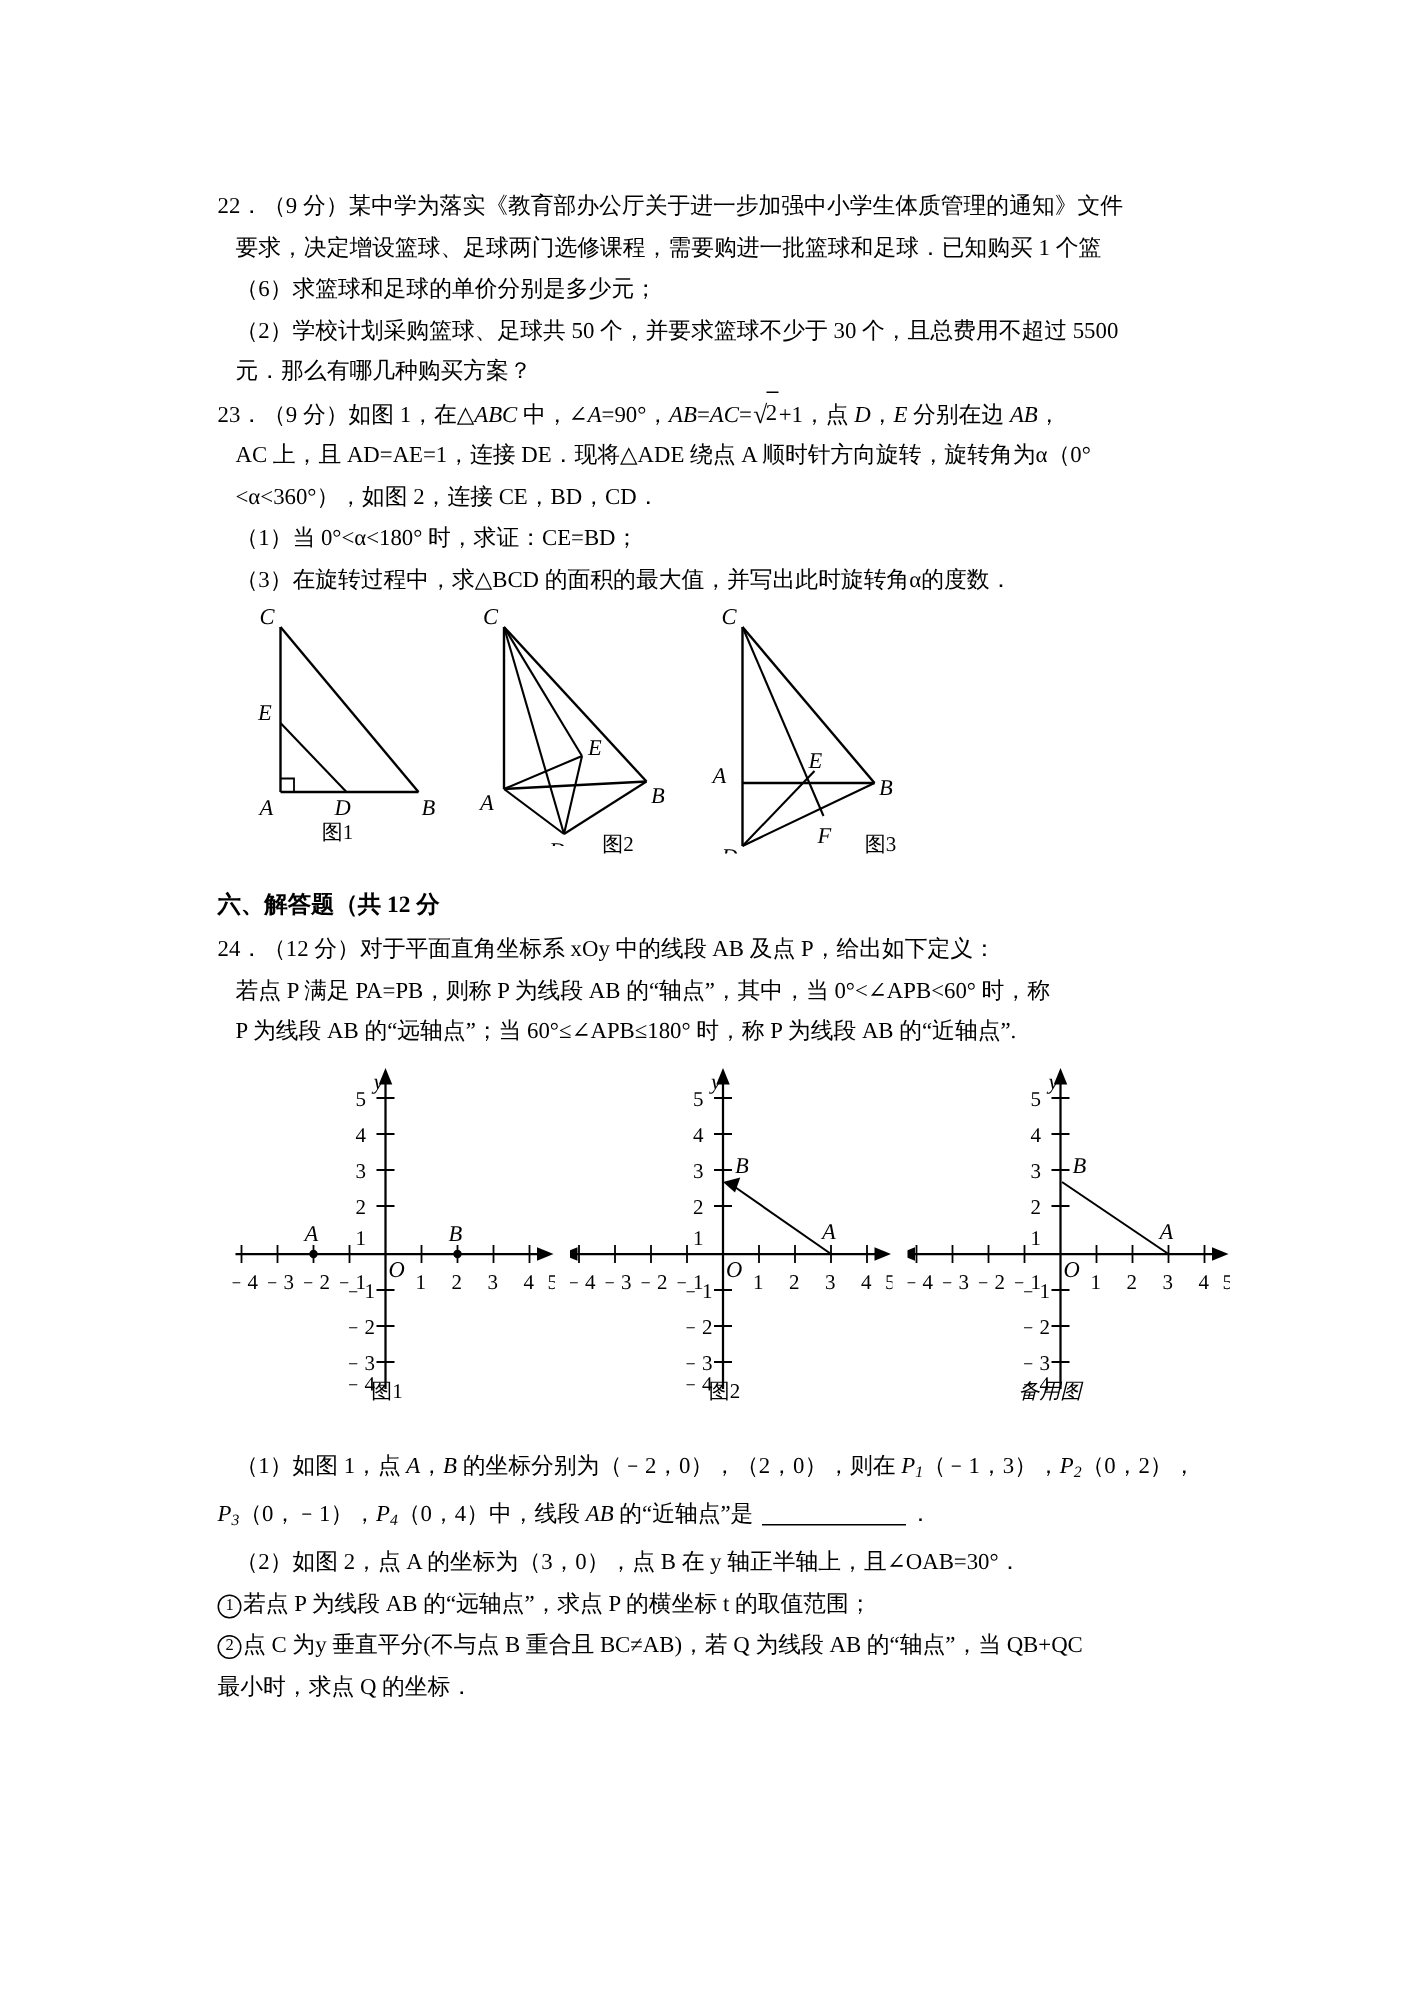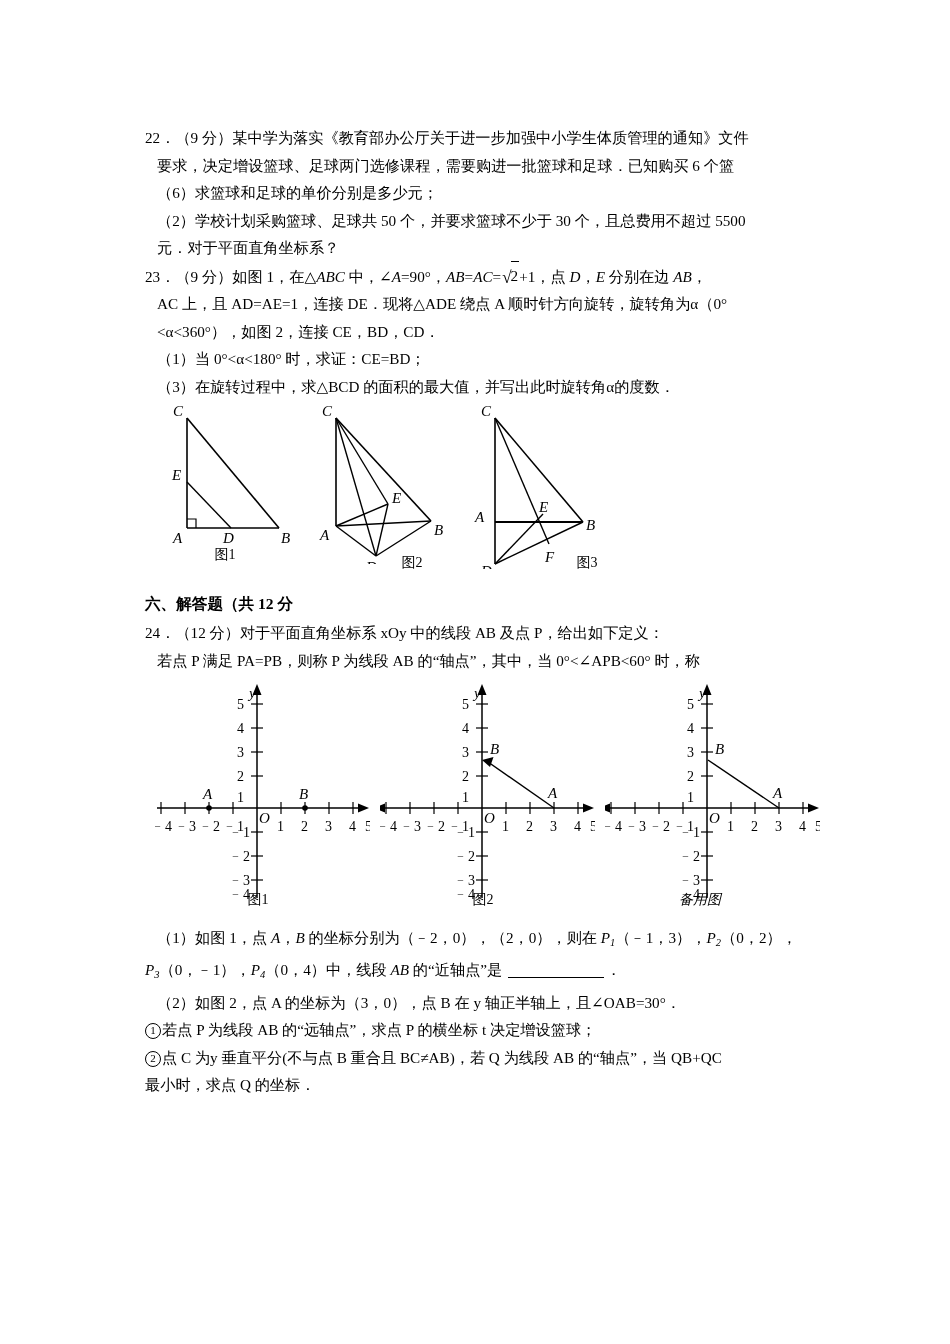--- a/index.html
+++ b/index.html
@@ -115,24 +115,24 @@
   }
 </style>
 </head>
 <body>
 
 <div class="page">
   <div class="content">
 
     <div class="q">
       <span class="ln">22．（9 分）某中学为落实《教育部办公厅关于进一步加强中小学生体质管理的通知》文件</span>
-      <span class="ln ind2">要求，决定增设篮球、足球两门选修课程，需要购进一批篮球和足球．已知购买 6 个篮</span>
+      <span class="ln ind2">要求，决定增设篮球、足球两门选修课程，需要购进一批篮球和足球．已知购买 1 个篮</span>
       <span class="ln ind2">（6）求篮球和足球的单价分别是多少元；</span>
       <span class="ln ind2">（2）学校计划采购篮球、足球共 50 个，并要求篮球不少于 30 个，且总费用不超过 5500</span>
-      <span class="ln ind2">元．对于平面直角坐标系？</span>
+      <span class="ln ind2">元．那么有哪几种购买方案？</span>
     </div>
 
     <div class="q">
       <span class="ln"><span>23．（9 分）如图 1，在△</span><i class="m">ABC</i><span> 中，∠</span><i class="m">A</i><span>=90°，</span><i class="m">AB</i><span>=</span><i class="m">AC</i><span>=</span><span class="sqrt"><span class="rad">√</span><span class="radicand">2</span></span><span>+1，点 </span><i class="m">D</i><span>，</span><i class="m">E</i><span> 分别在边 </span><i class="m">AB</i><span>，</span></span>
       <span class="ln ind2">AC 上，且 AD=AE=1，连接 DE．现将△ADE 绕点 A 顺时针方向旋转，旋转角为α（0°</span>
       <span class="ln ind2">&lt;α&lt;360°），如图 2，连接 CE，BD，CD．</span>
       <span class="ln ind2">（1）当 0°&lt;α&lt;180° 时，求证：CE=BD；</span>
       <span class="ln ind2">（3）在旋转过程中，求△BCD 的面积的最大值，并写出此时旋转角α的度数．</span>
     </div>
 
@@ -202,20 +202,21 @@
         </svg>
         <div class="figcap" style="left:92px; top:150px;">图3</div>
       </div>
     </div>
 
     <div class="sect-title">六、解答题（共 12 分</div>
 
     <div class="q">
       <span class="ln">24．（12 分）对于平面直角坐标系 xOy 中的线段 AB 及点 P，给出如下定义：</span>
       <span class="ln ind2">若点 P 满足 PA=PB，则称 P 为线段 AB 的“轴点”，其中，当 0°&lt;∠APB&lt;60° 时，称</span>
+      <span class="ln ind2">P 为线段 AB 的“远轴点”；当 60°≤∠APB≤180° 时，称 P 为线段 AB 的“近轴点”.</span>
     </div>
 
     <div class="figrow coord-figs">
 
       <div class="figcell" style="left:10px;">
         <svg width="215" height="215" viewBox="0 0 215 215">
 
           <line x1="2" y1="124" x2="206" y2="124" stroke="#000" stroke-width="1.5"></line>
           <polygon points="214,124 203,119.5 203,128.5" fill="#000"></polygon>
           <line x1="102" y1="214" x2="102" y2="8" stroke="#000" stroke-width="1.5"></line>
@@ -378,23 +379,23 @@
           <text x="94" y="14">y</text>
           <text x="104" y="139">O</text>
           <line x1="174" y1="124" x2="103" y2="76" stroke="#000" stroke-width="1.4"></line>
           <text x="110" y="70">B</text>
           <text x="168" y="114">A</text>
         </svg>
         <div class="figcap" style="left:55px; top:207px;font-style:italic;">备用图</div>
       </div>
     </div>
 
-    <div class="q" style="margin-top:2px;">
+    <div class="q" style="margin-top:14px;">
       <span class="ln ind2">（1）如图 1，点 <i class="m">A</i>，<i class="m">B</i> 的坐标分别为（﹣2，0），（2，0），则在 <i class="m">P</i><span class="sub">1</span>（﹣1，3），<i class="m">P</i><span class="sub">2</span>（0，2），</span>
       <span class="ln"><i class="m">P</i><span class="sub">3</span>（0，﹣1），<i class="m">P</i><span class="sub">4</span>（0，4）中，线段 <i class="m">AB</i> 的“近轴点”是 <span class="blank-line"></span>．</span>
       <span class="ln ind2">（2）如图 2，点 A 的坐标为（3，0），点 B 在 y 轴正半轴上，且∠OAB=30°．</span>
-      <span class="ln"><span class="circnum">1</span><span>若点 P 为线段 AB 的“远轴点”，求点 P 的横坐标 t 决定增设篮球；</span></span>
+      <span class="ln"><span class="circnum">1</span><span>若点 P 为线段 AB 的“远轴点”，求点 P 的横坐标 t 的取值范围；</span></span>
       <span class="ln"><span class="circnum">2</span><span>点 C 为y 垂直平分(不与点 B 重合且 BC≠AB)，若 Q 为线段 AB 的“轴点”，当 QB+QC</span></span>
       <span class="ln">最小时，求点 Q 的坐标．</span>
     </div>
 
   </div>
 </div>
 
 </body></html>

